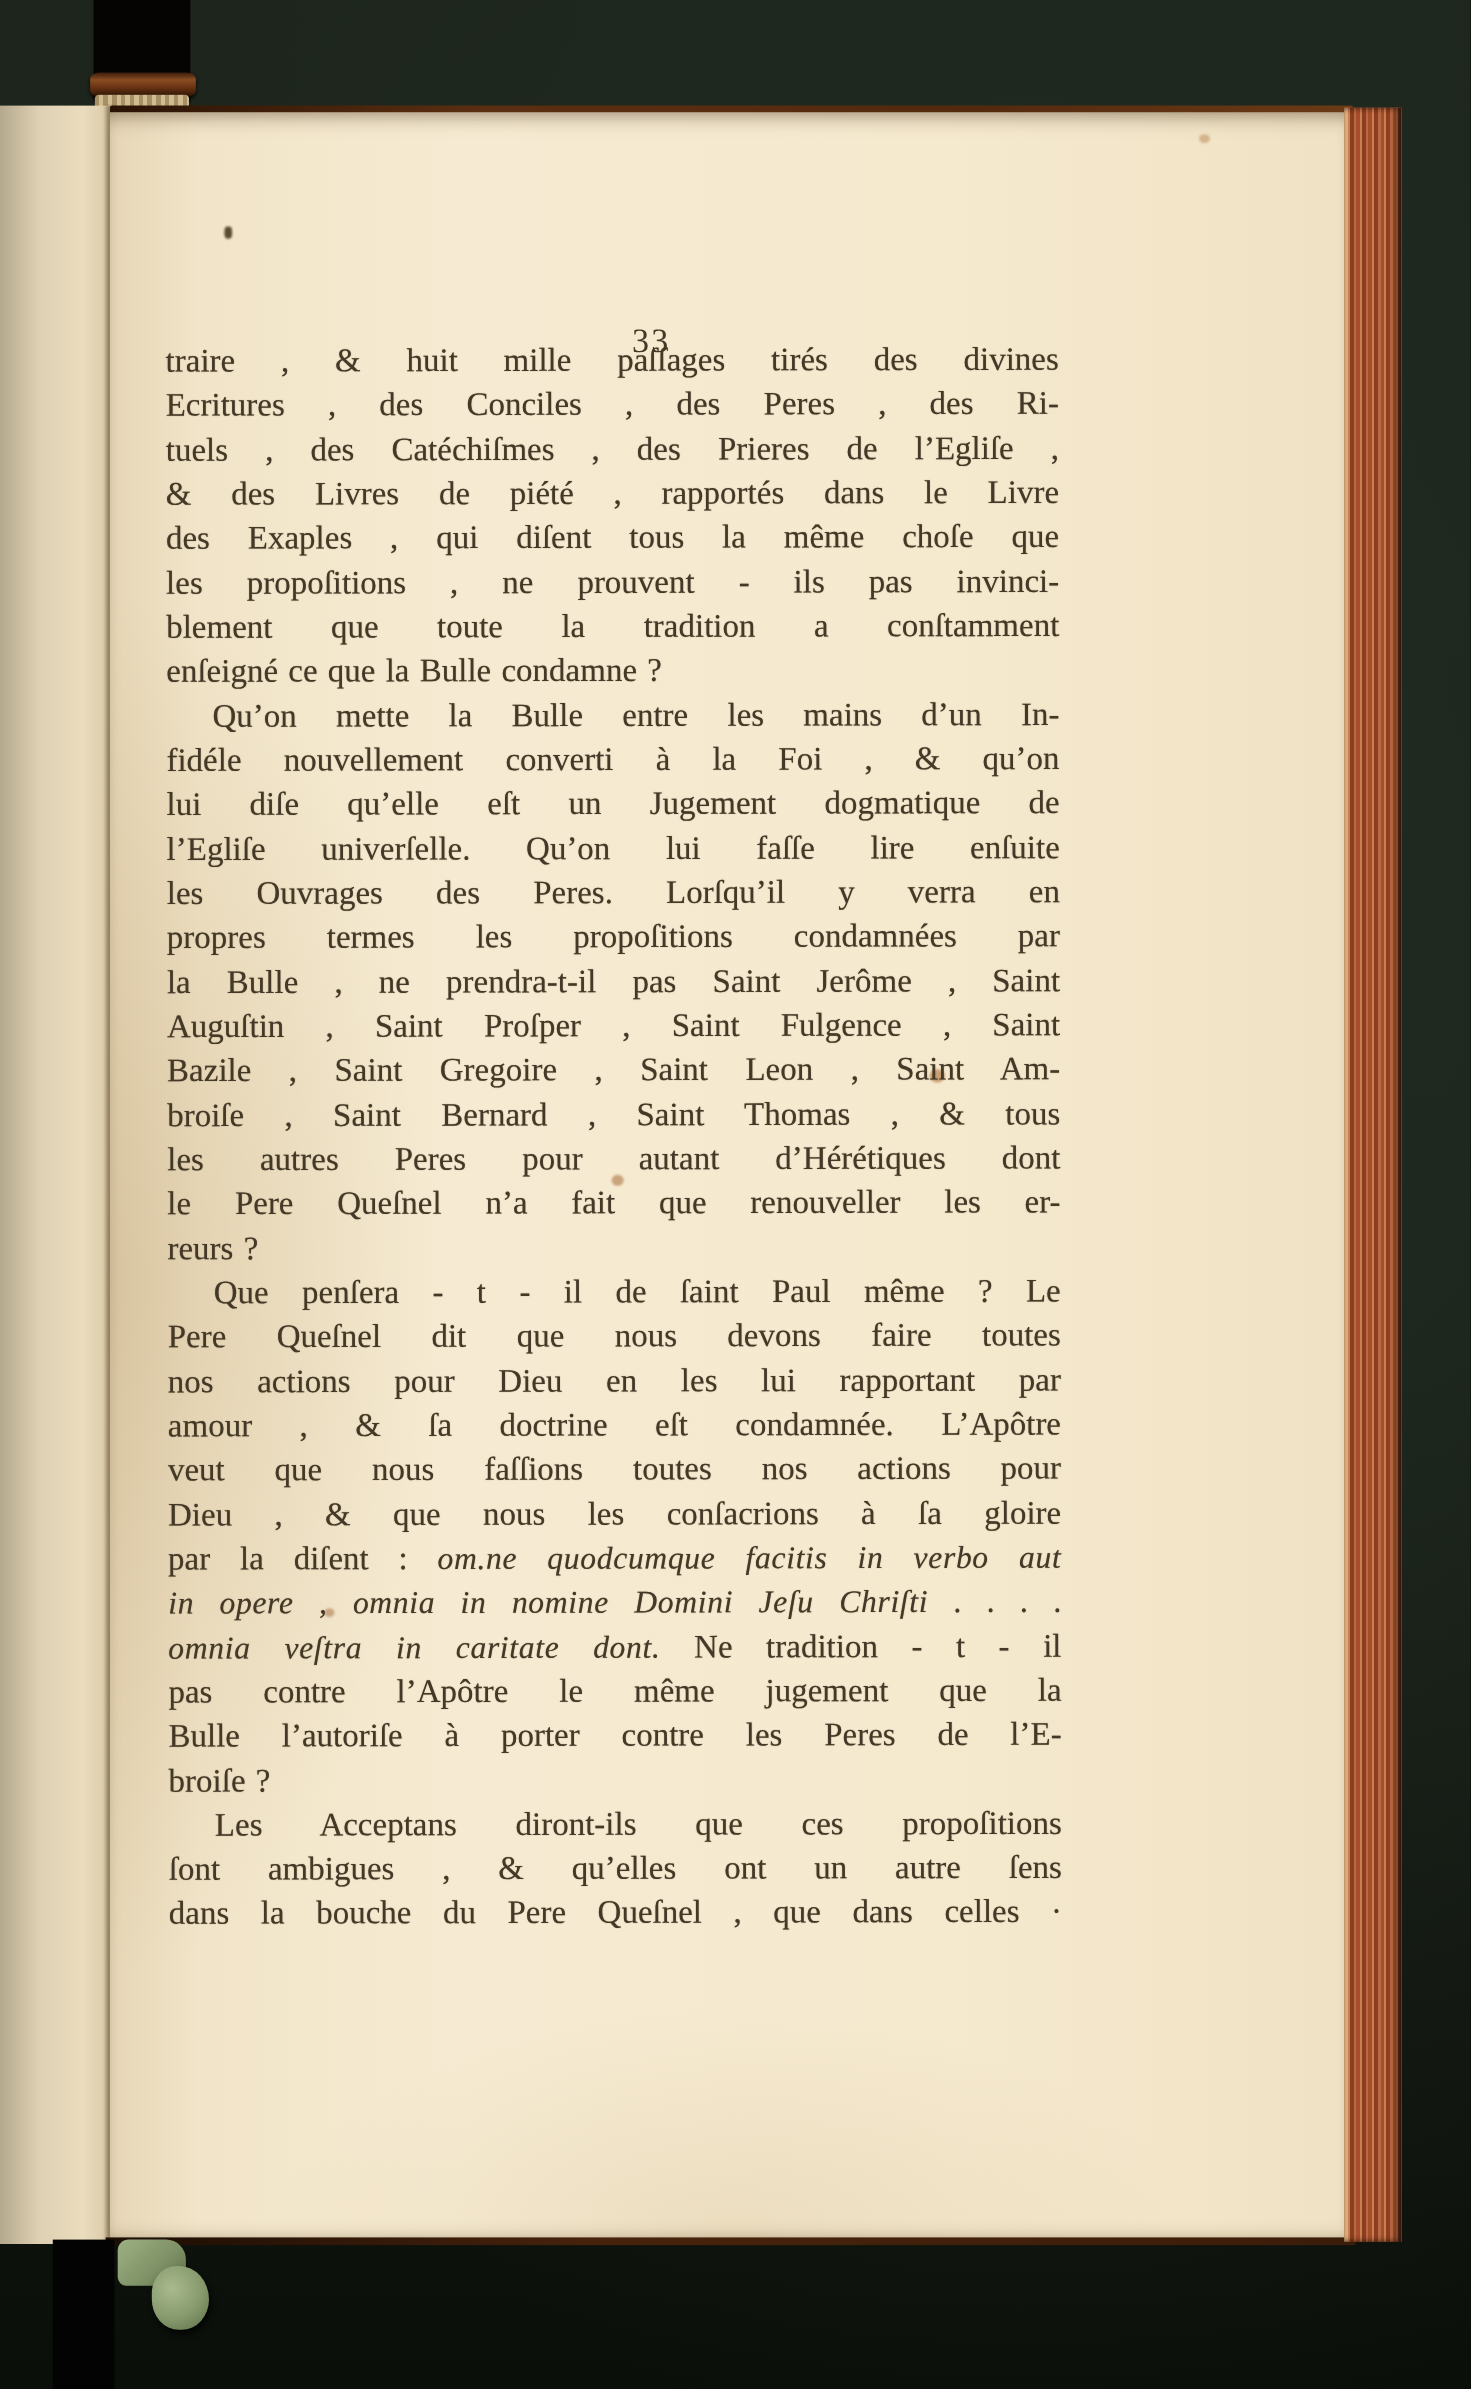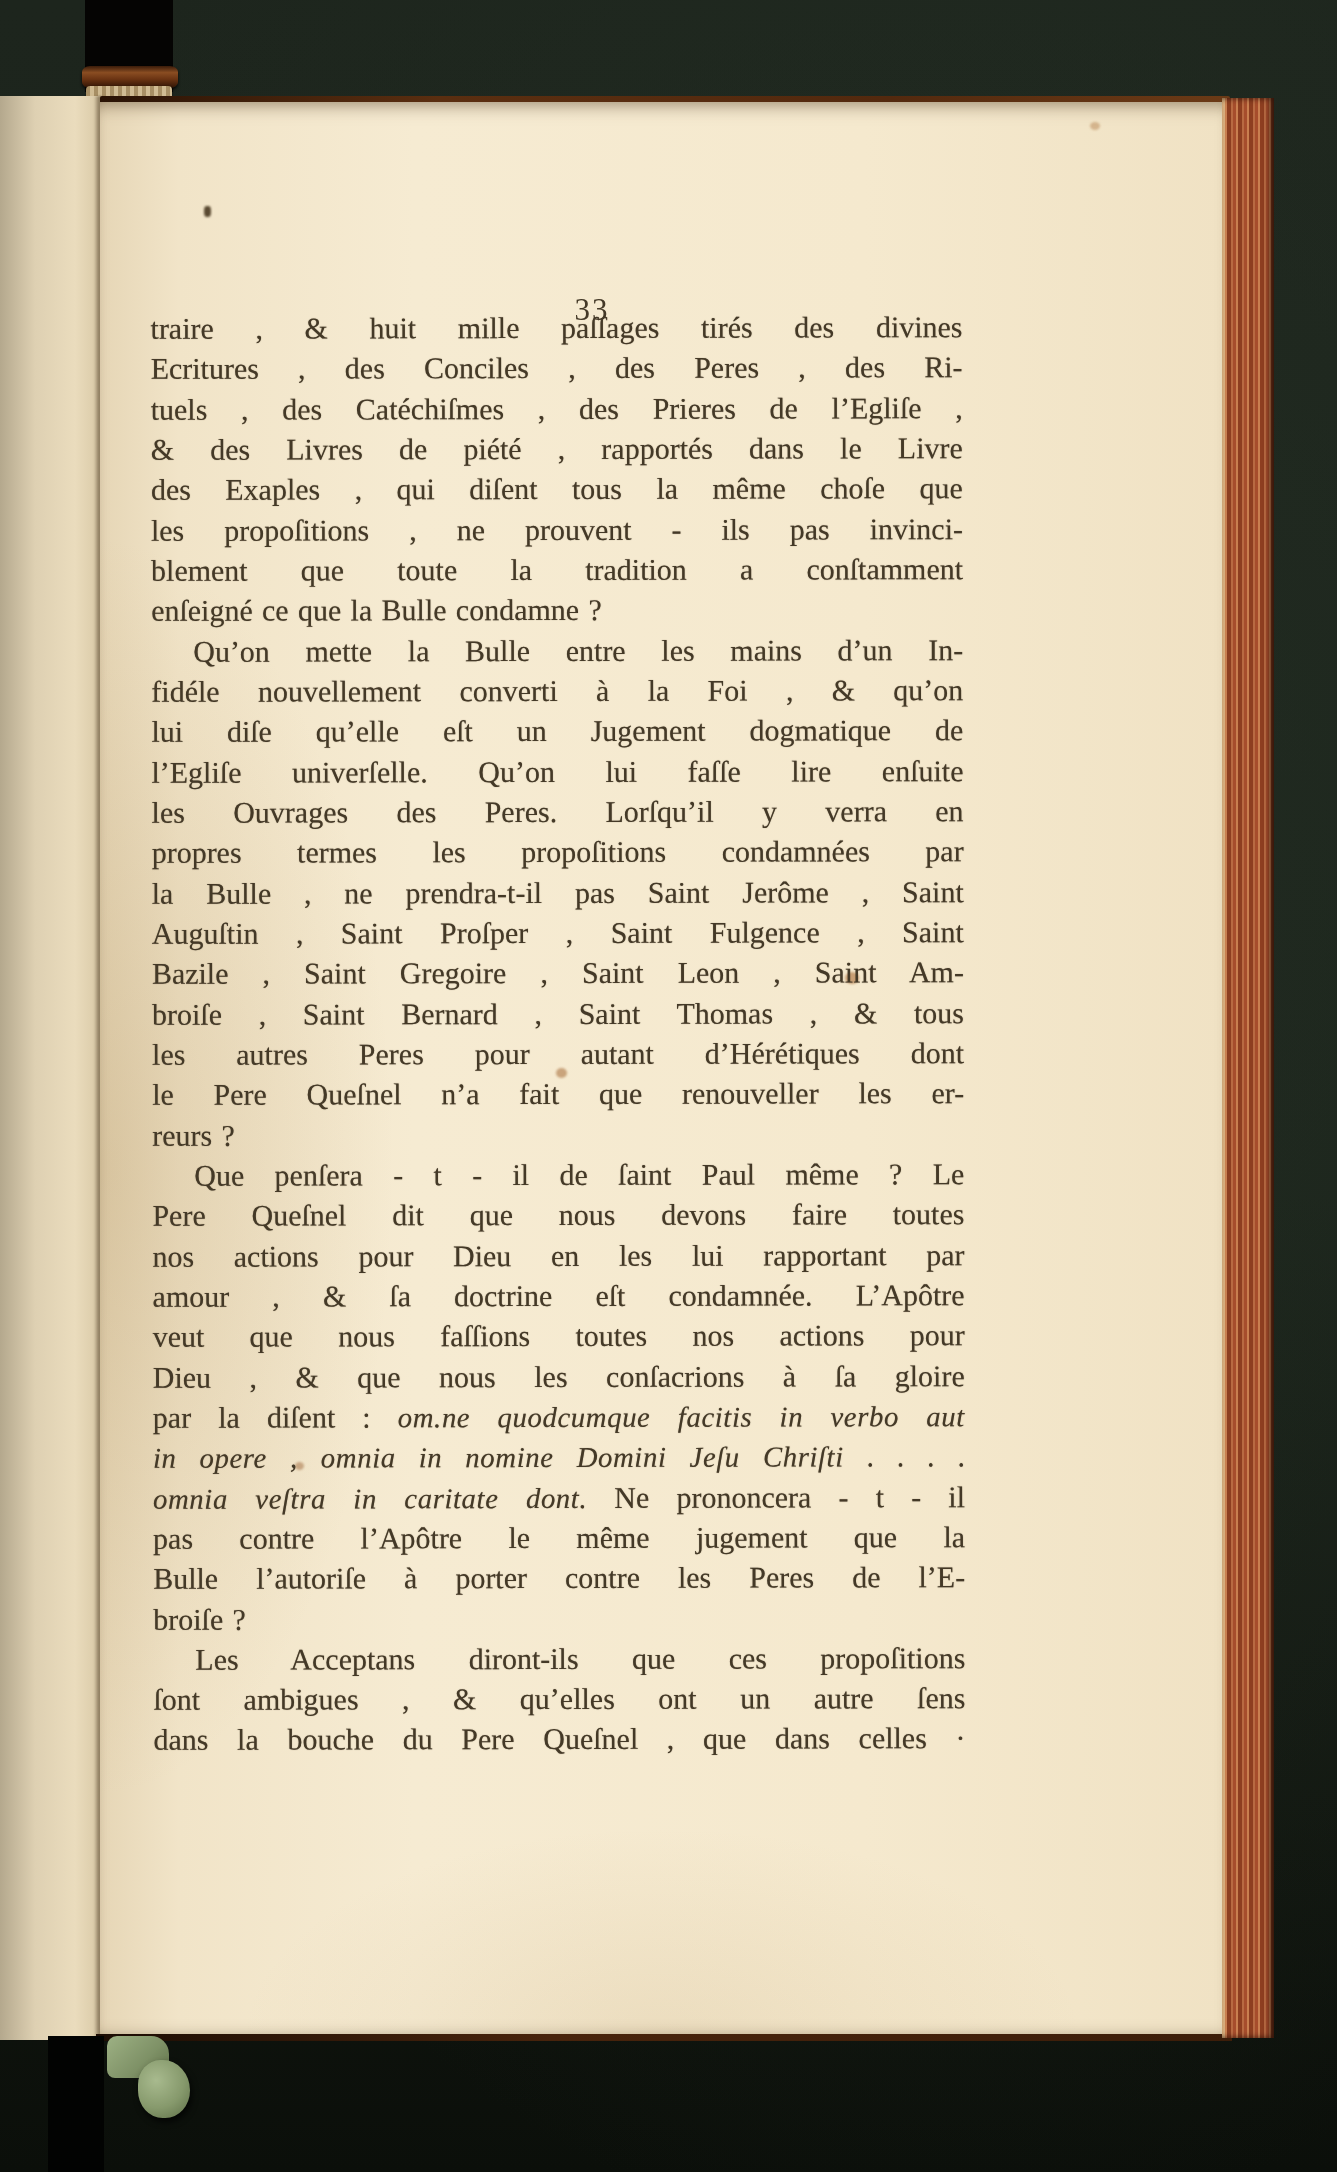--- a/index.html
+++ b/index.html
@@ -125,21 +125,21 @@
       <div class="text-line justify"><span class="seg-roman">le Pere Queſnel n’a fait que renouveller les er-</span></div>
       <div class="text-line"><span class="seg-roman">reurs ?</span></div>
       <div class="text-line justify indent"><span class="seg-roman">Que penſera - t - il de ſaint Paul même ? Le</span></div>
       <div class="text-line justify"><span class="seg-roman">Pere Queſnel dit que nous devons faire toutes</span></div>
       <div class="text-line justify"><span class="seg-roman">nos actions pour Dieu en les lui rapportant par</span></div>
       <div class="text-line justify"><span class="seg-roman">amour , &amp; ſa doctrine eſt condamnée. L’Apôtre</span></div>
       <div class="text-line justify"><span class="seg-roman">veut que nous faſſions toutes nos actions pour</span></div>
       <div class="text-line justify"><span class="seg-roman">Dieu , &amp; que nous les conſacrions à ſa gloire</span></div>
       <div class="text-line justify"><span class="seg-roman">par la diſent : </span><span class="seg-italic">om.ne quodcumque facitis in verbo aut</span></div>
       <div class="text-line justify"><span class="seg-italic">in opere , omnia in nomine Domini Jeſu Chriſti</span><span class="seg-roman"> . . . .</span></div>
-      <div class="text-line justify"><span class="seg-italic">omnia veſtra in caritate dont.</span><span class="seg-roman"> Ne prononcera - t - il</span></div>
+      <div class="text-line justify"><span class="seg-italic">omnia veſtra in caritate dont.</span><span class="seg-roman"> Ne tradition - t - il</span></div>
       <div class="text-line justify"><span class="seg-roman">pas contre l’Apôtre le même jugement que la</span></div>
       <div class="text-line justify"><span class="seg-roman">Bulle l’autoriſe à porter contre les Peres de l’E-</span></div>
       <div class="text-line"><span class="seg-roman">broiſe ?</span></div>
       <div class="text-line justify indent"><span class="seg-roman">Les Acceptans diront-ils que ces propoſitions</span></div>
       <div class="text-line justify"><span class="seg-roman">ſont ambigues , &amp; qu’elles ont un autre ſens</span></div>
       <div class="text-line justify"><span class="seg-roman">dans la bouche du Pere Queſnel , que dans celles ·</span></div>
     </div>
 
 </div>
 

